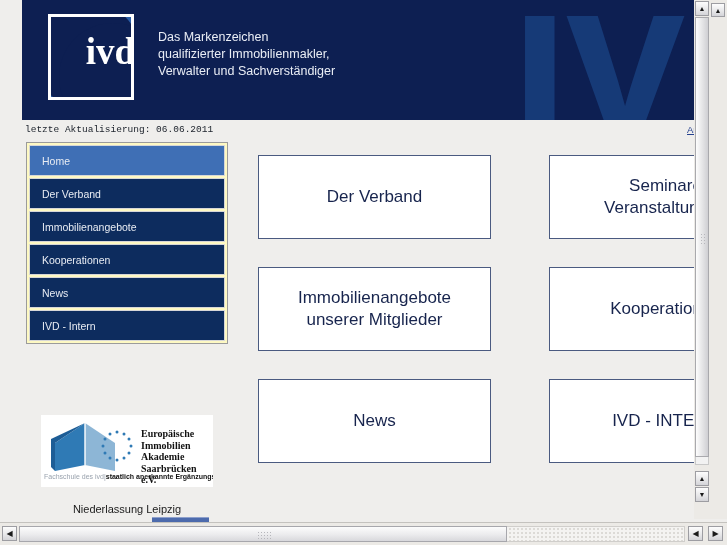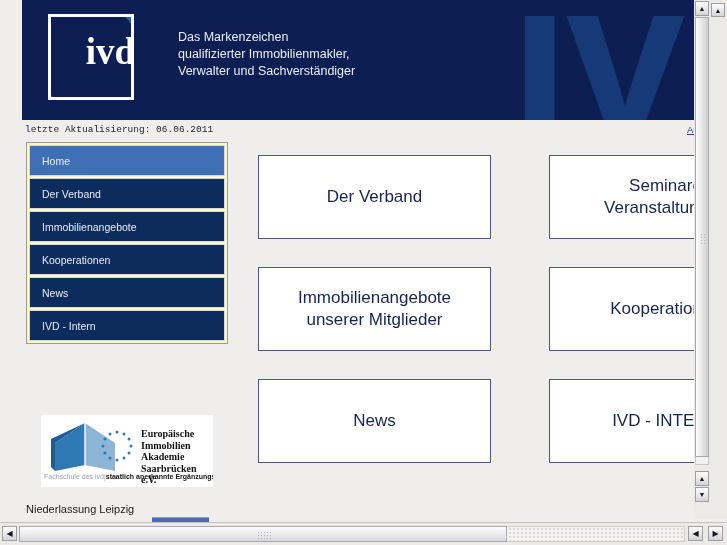--- a/index.html
+++ b/index.html
@@ -89,21 +89,20 @@
     letter-spacing: 0px;
   }
 
   .header-tagline {
     position: absolute;
     left: 136px; top: 29px;
     color: #e9edf5;
     font-size: 12.5px;
     line-height: 17px;
     white-space: pre-line;
-    margin-left: 20px;
   }
 
   
   .update-bar {
     position: absolute;
     left: 22px; top: 121px;
     width: 878px; height: 20px;
     background: #efeeec;
   }
   .update-text {
@@ -186,20 +185,21 @@
     color: #2a2a2a;
     white-space: nowrap;
   }
   .eia-sub .faint { color: #9aa3ae; }
   .eia-sub .bold { font-weight: bold; color: #111; }
 
   .niederlassung {
     position: absolute;
     left: 0; top: 88px;
     width: 202px;
+    text-align: center;
     font-size: 11px;
     color: #1b1b1b;
   }
 
   
   .tiles {
     position: absolute;
     left: 258px; top: 155px;
   }
   .tile {

